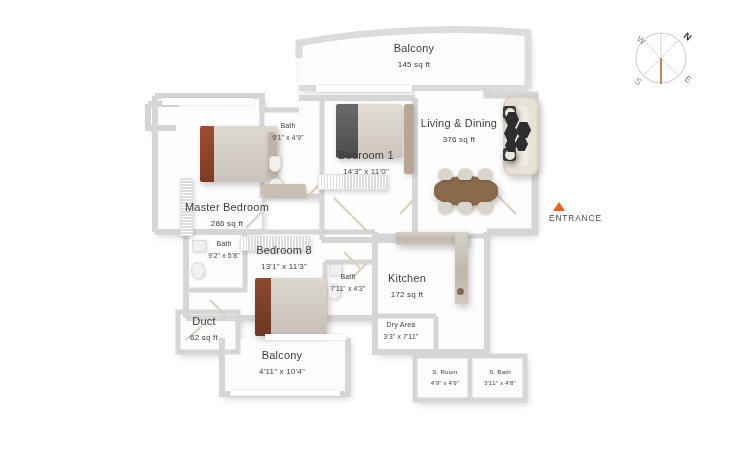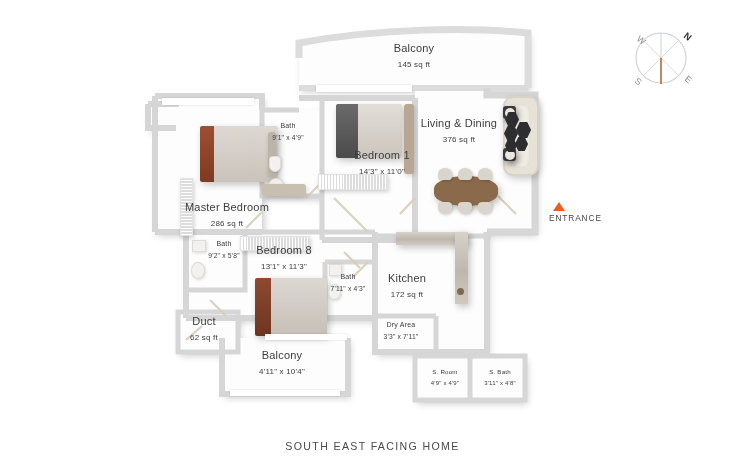--- a/index.html
+++ b/index.html
@@ -332,21 +332,21 @@
 
   <div id="room-labels">
       <div class="room-label" style="left: 414px; top: 56px;">
         <span class="rl-name">Balcony</span>
         <span class="rl-sub">145 sq ft</span>
       </div>
       <div class="room-label small" style="left: 288px; top: 132px;">
         <span class="rl-name">Bath</span>
         <span class="rl-sub">9'1" x 4'9"</span>
       </div>
-      <div class="room-label" style="left: 382px; top: 163px;">
+      <div class="room-label" style="left: 366px; top: 163px;">
         <span class="rl-name">Bedroom 1</span>
         <span class="rl-sub">14'3" x 11'0"</span>
       </div>
       <div class="room-label" style="left: 459px; top: 131px;">
         <span class="rl-name">Living &amp; Dining</span>
         <span class="rl-sub">376 sq ft</span>
       </div>
       <div class="room-label" style="left: 227px; top: 215px;">
         <span class="rl-name">Master Bedroom</span>
         <span class="rl-sub">286 sq ft</span>
@@ -401,15 +401,14 @@
       <line x1="57" y1="22" x2="21" y2="58" stroke="#dcdcdc" stroke-width="1"></line>
       <line x1="39" y1="15" x2="39" y2="40" stroke="#cdd6de" stroke-width="1.1"></line>
       <line x1="39" y1="40" x2="39" y2="66" stroke="#b5743f" stroke-width="1.7"></line>
       <text x="61" y="19" font-family="Liberation Sans, sans-serif" font-size="9.5" font-weight="bold" fill="#2c2c2e" transform="rotate(38 61 19)">N</text>
       <text x="14" y="22" font-family="Liberation Sans, sans-serif" font-size="9" fill="#8d8d8d" transform="rotate(38 14 22)">W</text>
       <text x="12" y="64" font-family="Liberation Sans, sans-serif" font-size="9" fill="#8d8d8d" transform="rotate(38 12 64)">S</text>
       <text x="62" y="62" font-family="Liberation Sans, sans-serif" font-size="9" fill="#8d8d8d" transform="rotate(38 62 62)">E</text>
     </svg>
   </div>
 
-  <div id="caption">SOUTH EAST FACING HOME</div>
 
 </div>
 
 </body></html>

